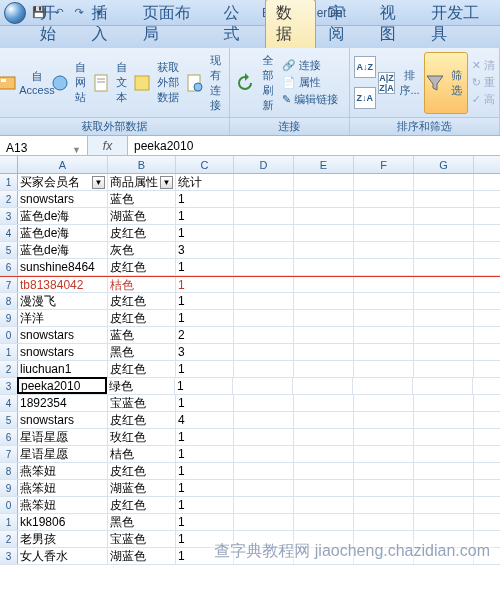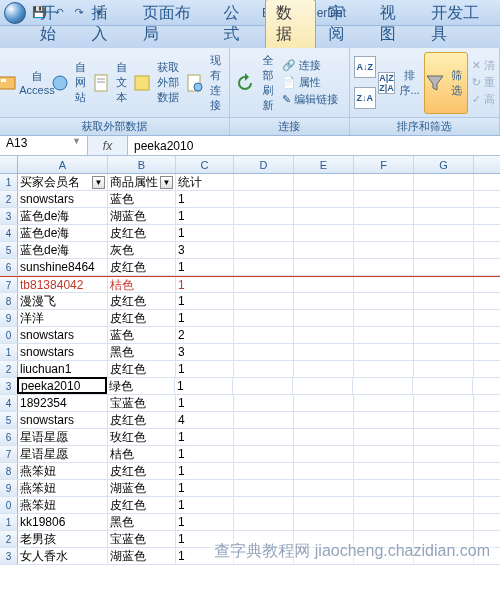--- a/index.html
+++ b/index.html
@@ -23,21 +23,21 @@
 .group-body { flex: 1; display: flex; align-items: center; padding: 2px 4px; gap: 2px; }
 .group-label { text-align: center; font-size: 11px; color: #2b5b8e; background: linear-gradient(#dbe8f7, #c8dbf0); border-top: 1px solid #b4cbe4; padding: 1px 12px; }
 .bigbtn { display: flex; align-items: center; justify-content: center; width: 44px; height: 62px; gap: 2px; color: #2b5b8e; font-size: 11px; text-align: center; }
 .bigbtn.highlight { background: linear-gradient(#fff0b3, #fbc36a); border: 1px solid #d6a43a; border-radius: 3px; }
 .icon-box { width: 22px; height: 22px; display: flex; align-items: center; justify-content: center; }
 .smallrow { display: flex; flex-direction: column; gap: 2px; font-size: 11px; color: #2b5b8e; padding-left: 2px; }
 .smallrow div { display: flex; align-items: center; gap: 3px; white-space: nowrap; }
 
 
 .fbar { height: 20px; display: flex; border-bottom: 1px solid #a9c1db; background: #e9f1fb; }
-.namebox { width: 88px; border-right: 1px solid #a9c1db; background: #fff; display: flex; align-items: flex-start; padding: 0 6px; font-size: 12px; }
+.namebox { width: 88px; border-right: 1px solid #a9c1db; background: #fff; display: flex; align-items: flex-end; padding: 0 6px; font-size: 12px; }
 .namebox .dd { margin-left: auto; color: #888; font-size: 9px; }
 .fx { width: 40px; display: flex; align-items: center; justify-content: center; color: #555; border-right: 1px solid #a9c1db; font-style: italic; font-size: 12px; gap: 2px; }
 .formula { flex: 1; background: #fff; display: flex; align-items: center; padding: 0 6px; font-size: 12px; }
 
 
 .grid { position: relative; }
 .colheads { display: flex; background: linear-gradient(#f4f8fd, #dde9f7); border-bottom: 1px solid #9fb9d6; height: 18px; }
 .corner { width: 18px; border-right: 1px solid #9fb9d6; background: linear-gradient(#f4f8fd, #dde9f7); }
 .colh { border-right: 1px solid #c7d6e8; text-align: center; font-size: 11px; color: #2b5b8e; line-height: 18px; }
 .cA { width: 90px; } .cB { width: 68px; } .cC { width: 58px; } .cD,.cE,.cF,.cG { width: 60px; }

